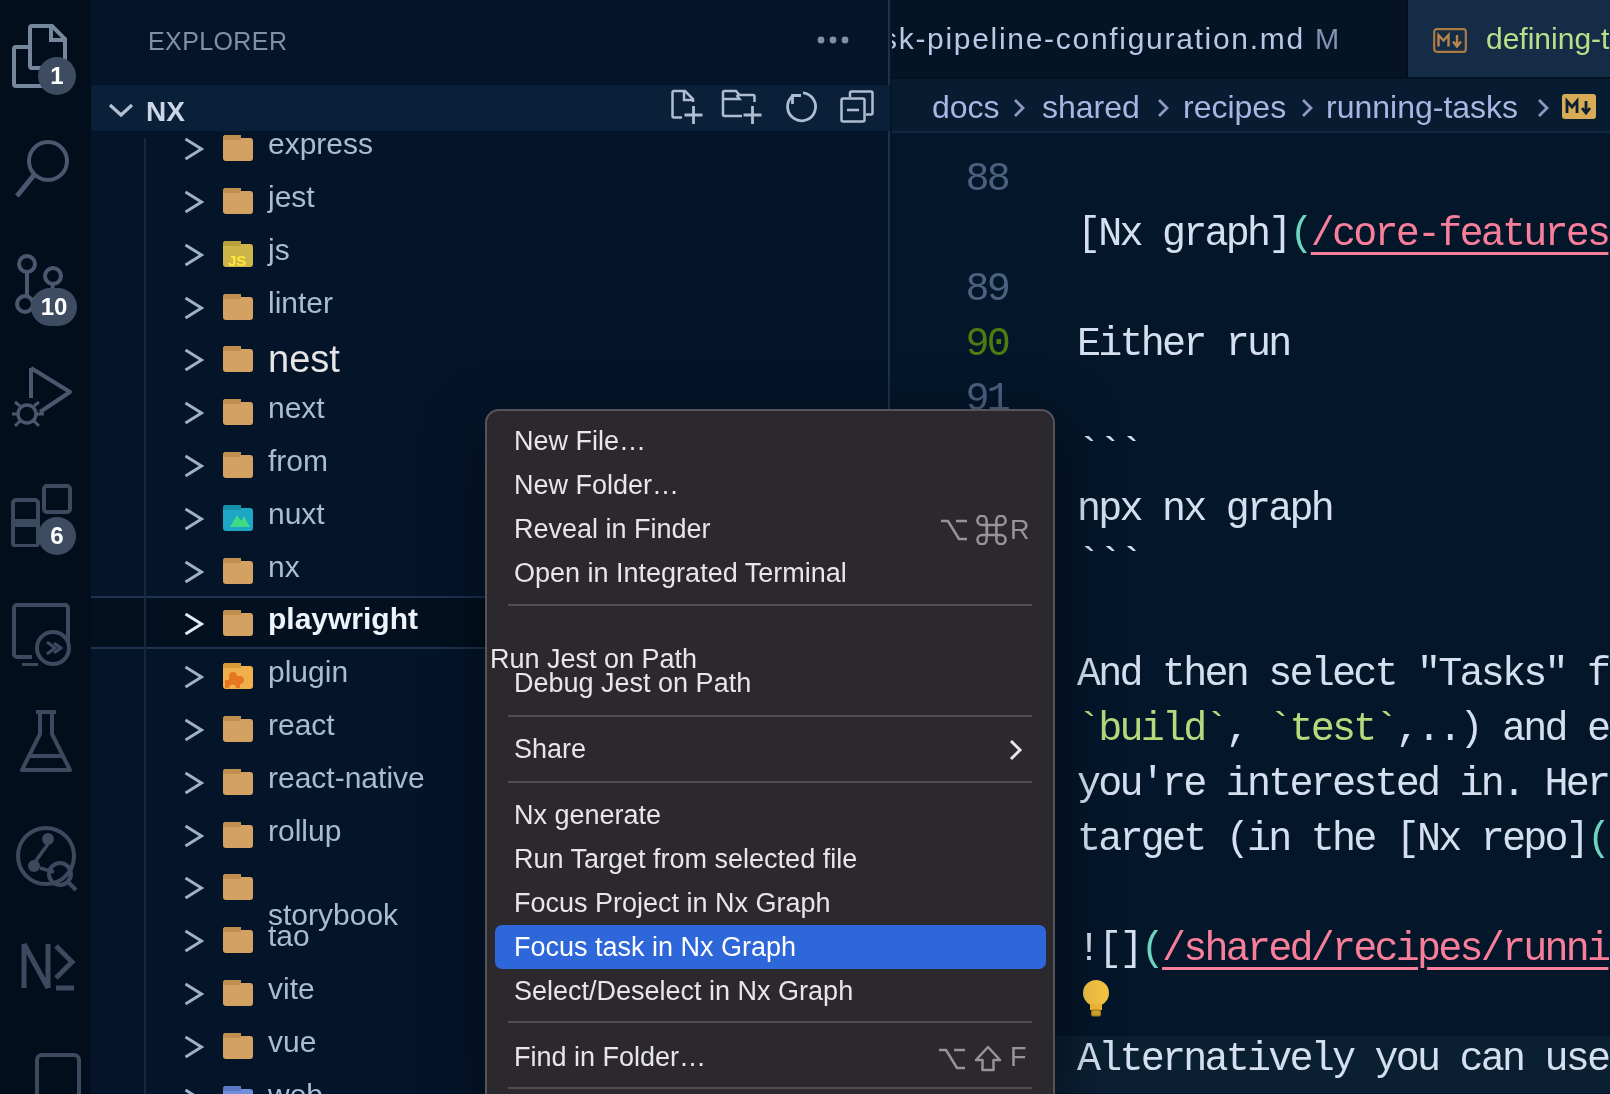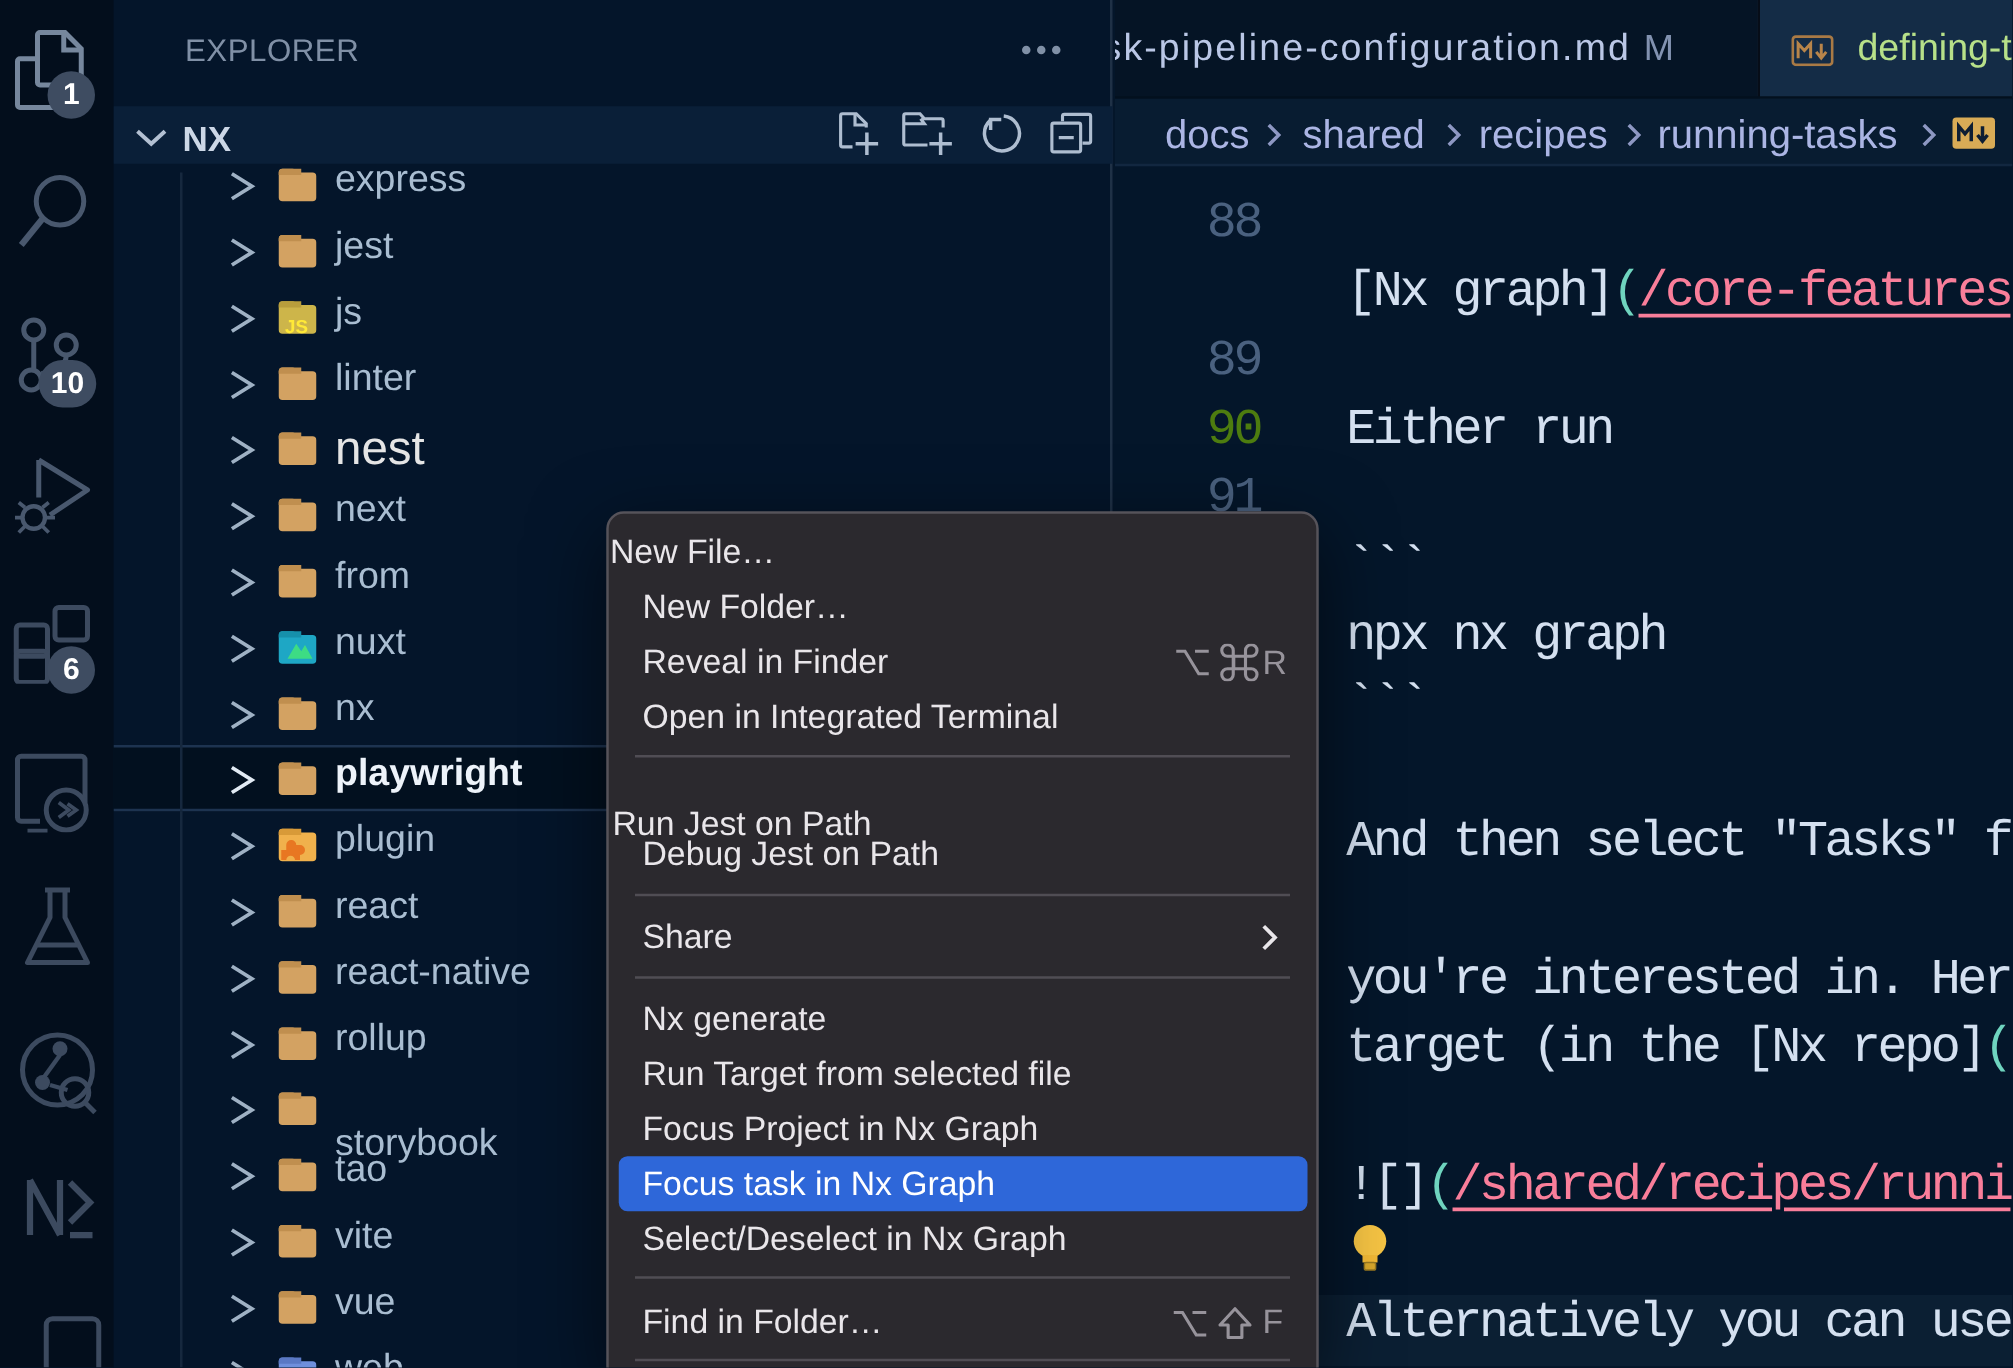--- a/index.html
+++ b/index.html
@@ -318,32 +318,33 @@
   <div class="abs code num" style="left:908px;top:153px;width:100px;text-align:right;color:#4a617f;">88</div>
   <div class="abs code" style="left:1077px;top:208px;"><span class="w">[Nx graph]</span><span class="t">(</span><span class="p">/core-features</span></div>
   <div class="abs code num" style="left:908px;top:263px;width:100px;text-align:right;color:#4a617f;">89</div>
   <div class="abs code num" style="left:908px;top:318px;width:100px;text-align:right;color:#4d7c0f;">90</div>
   <div class="abs code" style="left:1077px;top:318px;"><span class="w">Either run</span></div>
   <div class="abs code num" style="left:908px;top:373px;width:100px;text-align:right;color:#4a617f;">91</div>
   <div class="abs code" style="left:1077px;top:428px;"><span class="w">```</span></div>
   <div class="abs code" style="left:1077px;top:483px;"><span class="w">npx nx graph</span></div>
   <div class="abs code" style="left:1077px;top:538px;"><span class="w">```</span></div>
   <div class="abs code" style="left:1077px;top:648px;"><span class="w">And then select "Tasks" f</span></div>
+  <div class="abs code" style="left:1077px;top:703px;"><span class="g">`build`</span><span class="w">, </span><span class="g">`test`</span><span class="w">,..) and e</span></div>
   <div class="abs code" style="left:1077px;top:758px;"><span class="w">you're interested in. Her</span></div>
   <div class="abs code" style="left:1077px;top:813px;"><span class="w">target (in the [Nx repo]</span><span class="t">(</span></div>
   <div class="abs code" style="left:1077px;top:923px;"><span class="w">![]</span><span class="t">(</span><span class="p">/shared/recipes/runni</span></div>
   <div class="abs code" style="left:1077px;top:1033px;"><span class="w">Alternatively you can use</span></div>
   <svg class="abs" style="left:1080px;top:978px;" width="32" height="44" viewBox="0 0 32 44">
     <circle cx="16" cy="15" r="13" fill="#f7c544"></circle>
     <path d="M10 26 H22 V32 H10 Z" fill="#f3ba36"></path>
     <rect x="11.5" y="32" width="9" height="6" rx="1.5" fill="#d9a82c" stroke="#9a7a20" stroke-width="1.2"></rect>
   </svg>
 
   <div class="abs" style="left:485px;top:409px;width:570px;height:690px;background:#2b292e;border:2px solid #56535a;border-radius:14px 14px 0 0;box-shadow:0 18px 60px rgba(0,0,0,0.55);"></div>
-  <div class="abs menu" style="left:488px;top:426px;">New File…</div>
+  <div class="abs menu" style="left:514px;top:426px;">New File…</div>
   <div class="abs menu" style="left:514px;top:470px;">New Folder…</div>
   <div class="abs menu" style="left:514px;top:514px;">Reveal in Finder</div>
   <div class="abs menu" style="left:514px;top:558px;">Open in Integrated Terminal</div>
   <div class="abs" style="left:508px;top:604px;width:524px;height:2px;background:#504d54;"></div>
   <div class="abs menu" style="left:490px;top:624px;margin-top:20px;">Run Jest on Path</div>
   <div class="abs menu" style="left:514px;top:668px;">Debug Jest on Path</div>
   <div class="abs" style="left:508px;top:715px;width:524px;height:2px;background:#504d54;"></div>
   <div class="abs menu" style="left:514px;top:734px;">Share</div>
   <svg class="abs" style="left:1005px;top:738px;" width="20" height="24" viewBox="0 0 20 24" fill="none">
       <path d="M6 3 L15 12 L6 21" stroke="#e9e6ea" stroke-width="3"></path>

